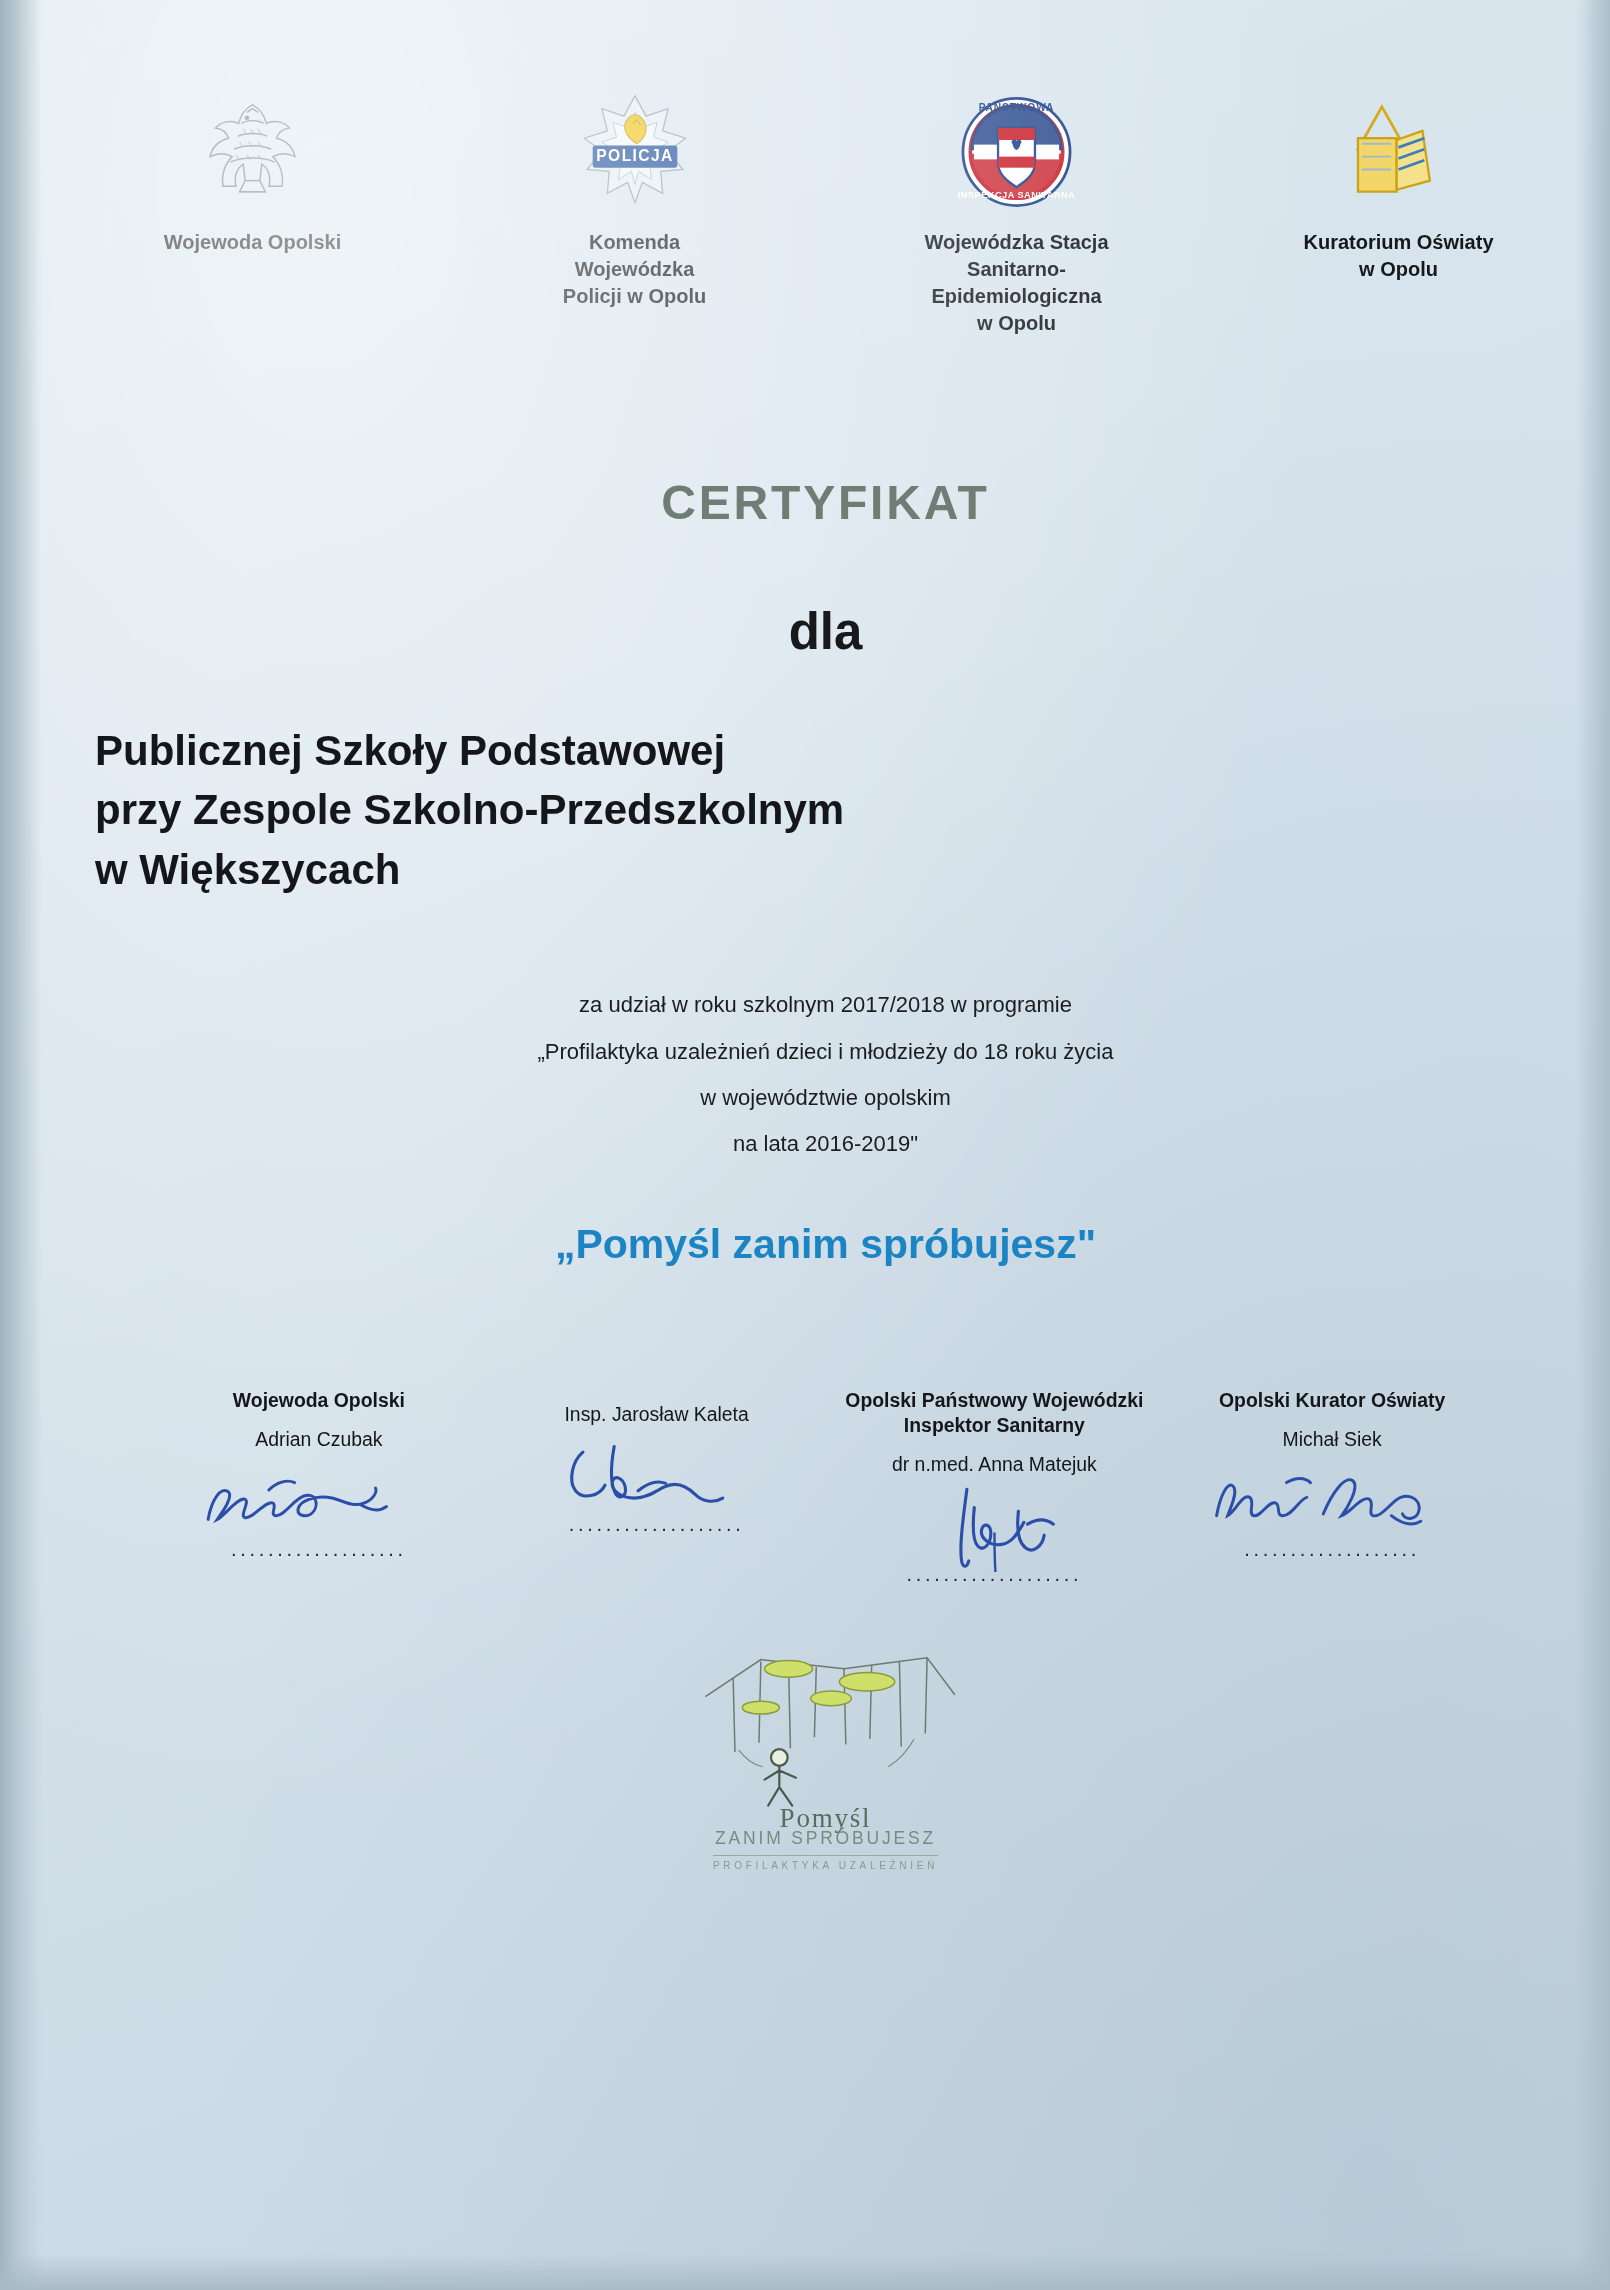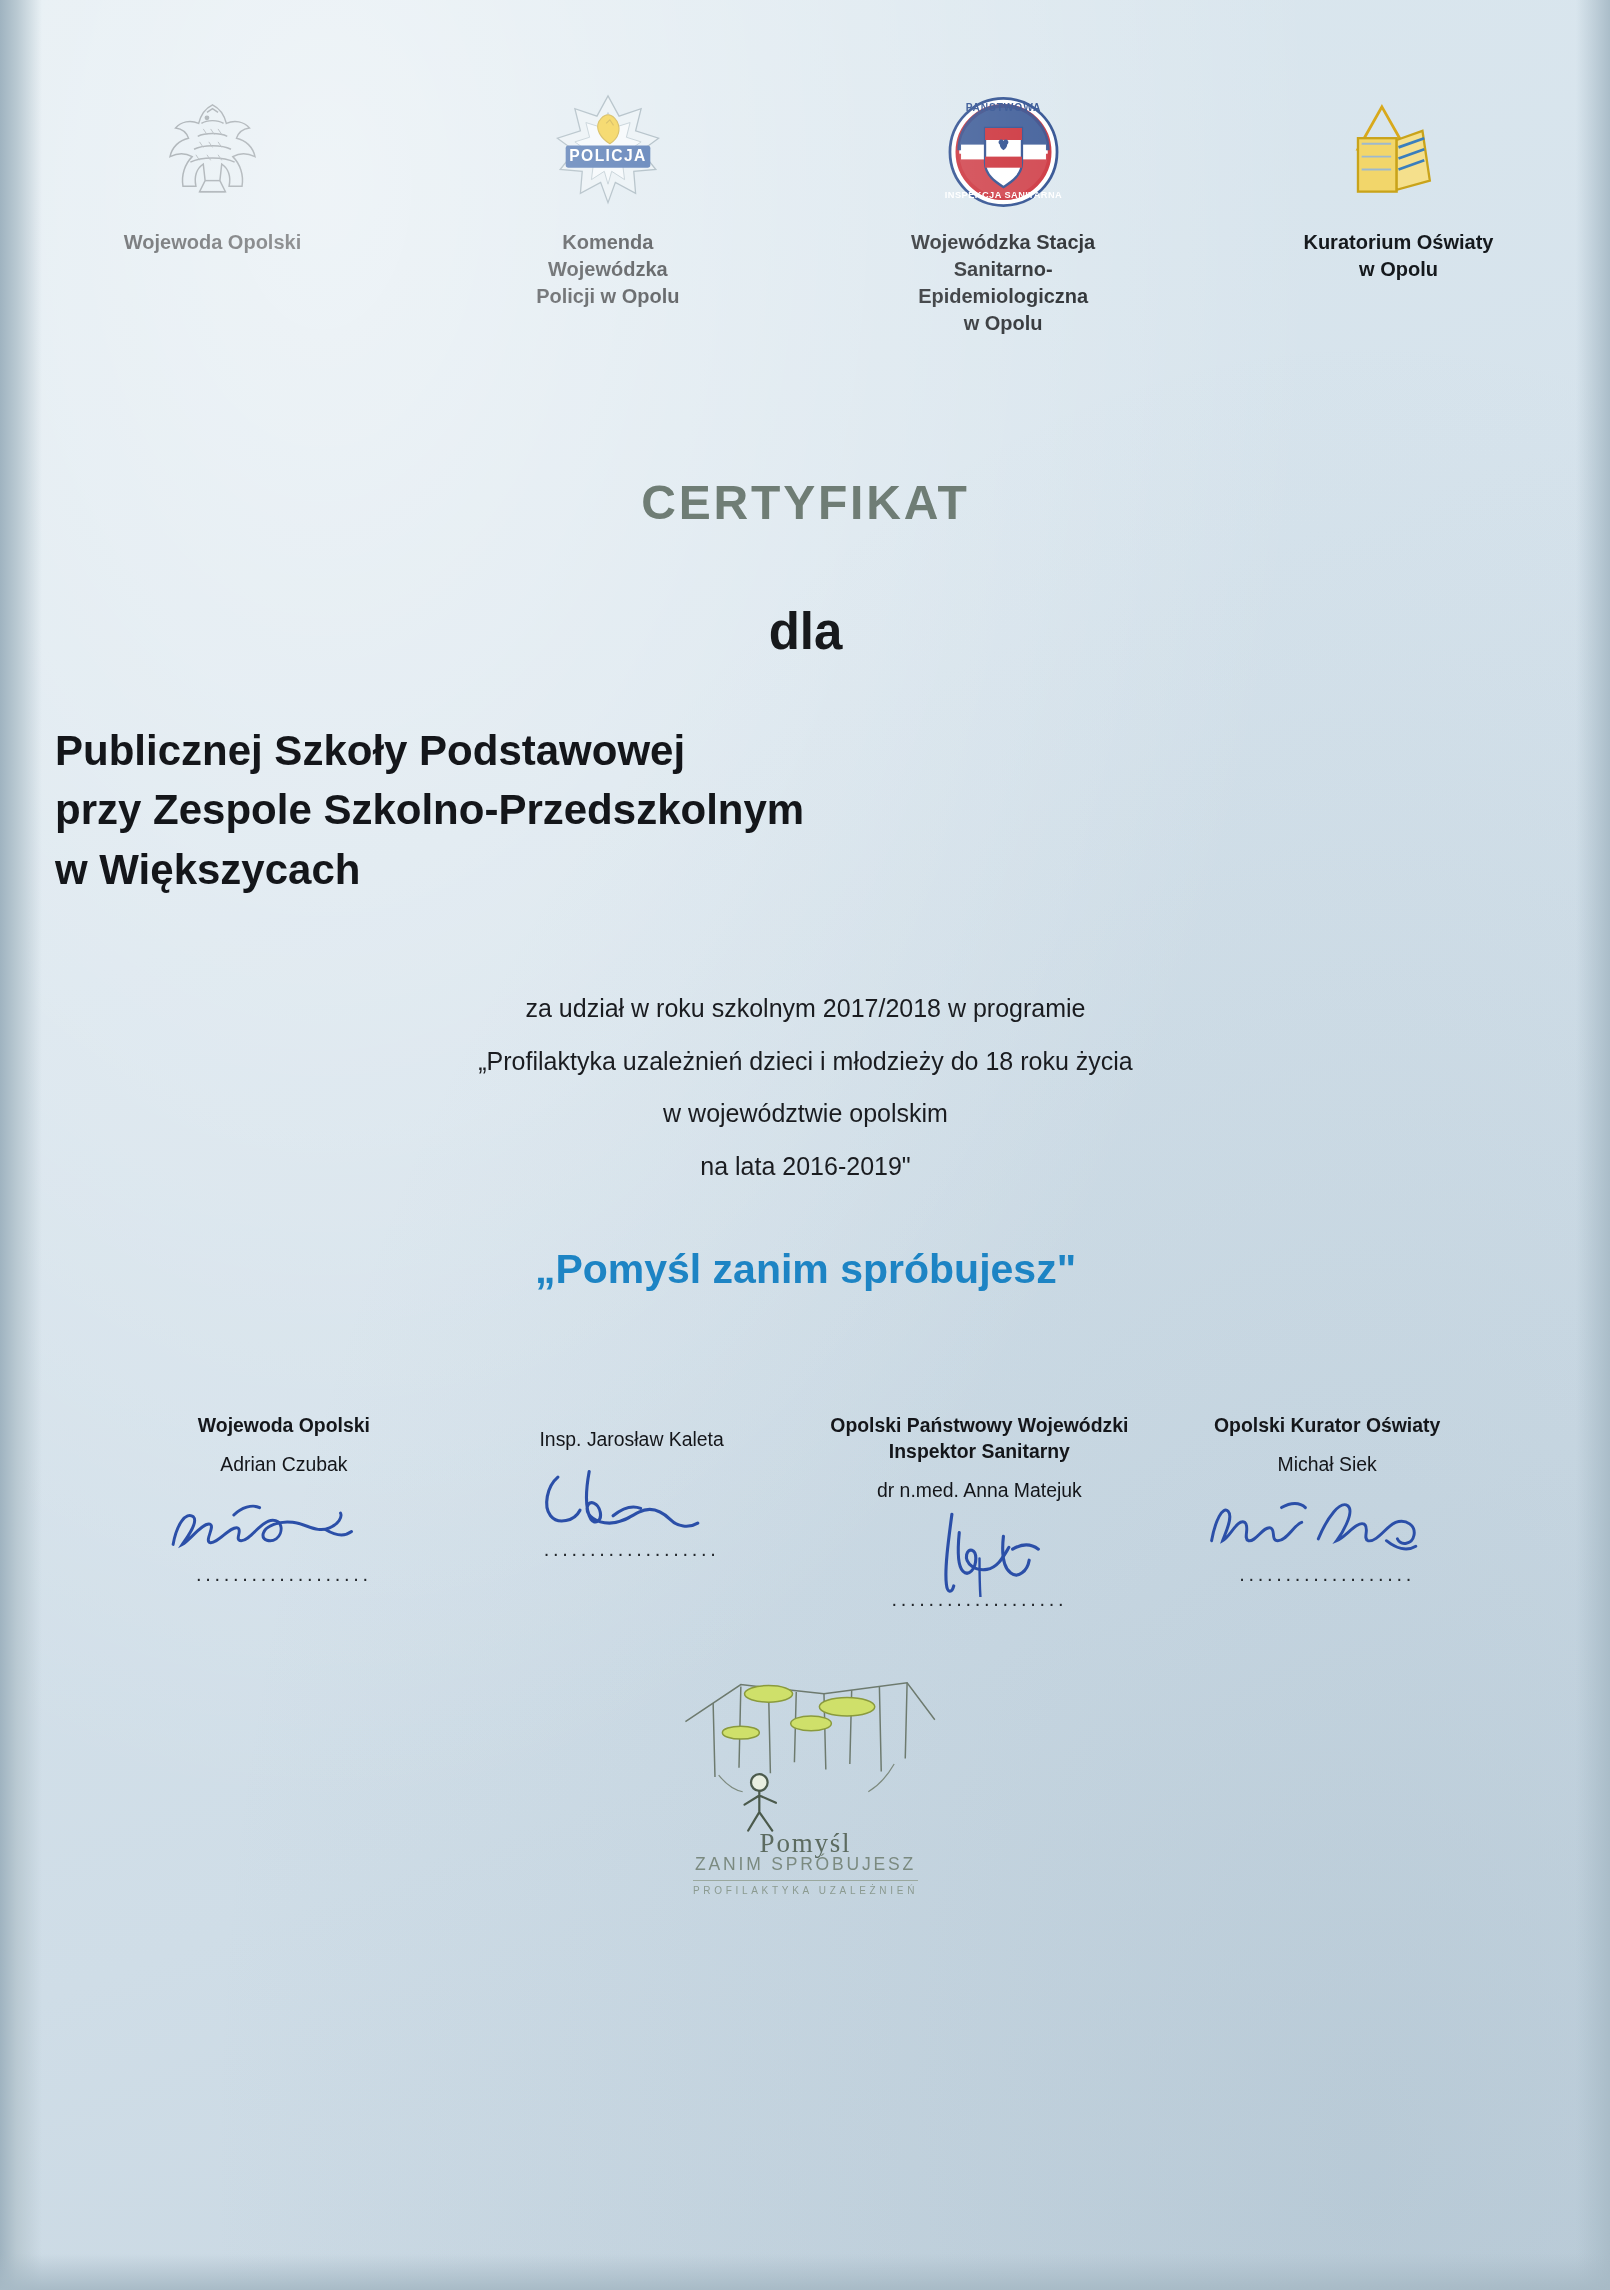--- a/index.html
+++ b/index.html
@@ -16,20 +16,21 @@
     overflow: hidden;
   }
 
   .page {
     position: relative;
     width: 1611px;
     height: 2291px;
     background: linear-gradient(160deg, #dce8ef 0%, #d6e3ec 35%, #cfdde7 70%, #c6d5e0 100%);
     box-sizing: border-box;
     overflow: hidden;
+    padding-left: 40px;
   }
   
   .page::before {
     content: "";
     position: absolute;
     inset: 0;
     background:
       radial-gradient(ellipse at 20% 8%, rgba(255,255,255,0.55), rgba(255,255,255,0) 55%),
       radial-gradient(ellipse at 85% 95%, rgba(120,150,170,0.20), rgba(255,255,255,0) 60%);
     pointer-events: none;
@@ -106,21 +107,21 @@
     text-align: left;
     font-size: 42px;
     font-weight: bold;
     line-height: 1.42;
     color: #14161a;
     white-space: pre-line;
   }
   .body-lines {
     margin-top: 83px;
     text-align: center;
-    font-size: 25px;
+    font-size: 22px;
     line-height: 2.1;
     color: #1a1c20;
   }
   .body-lines div { white-space: pre-line; }
   .slogan {
     margin-top: 54px;
     text-align: center;
     font-size: 41px;
     font-weight: bold;
     color: #1d84c4;

